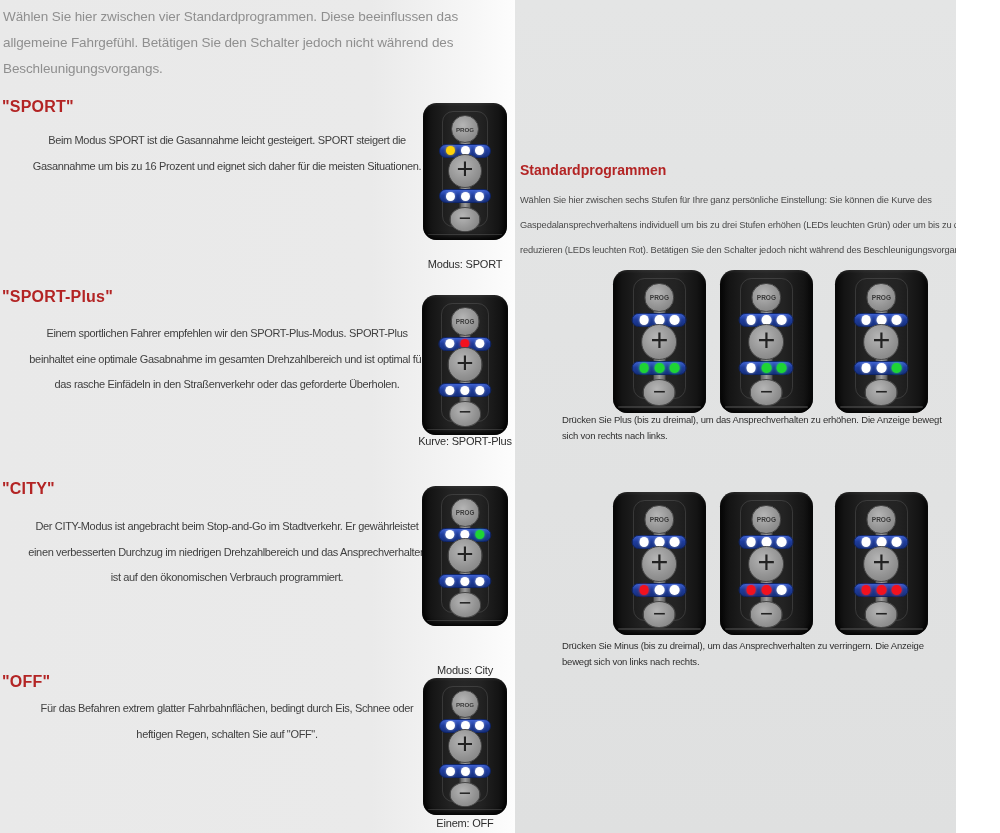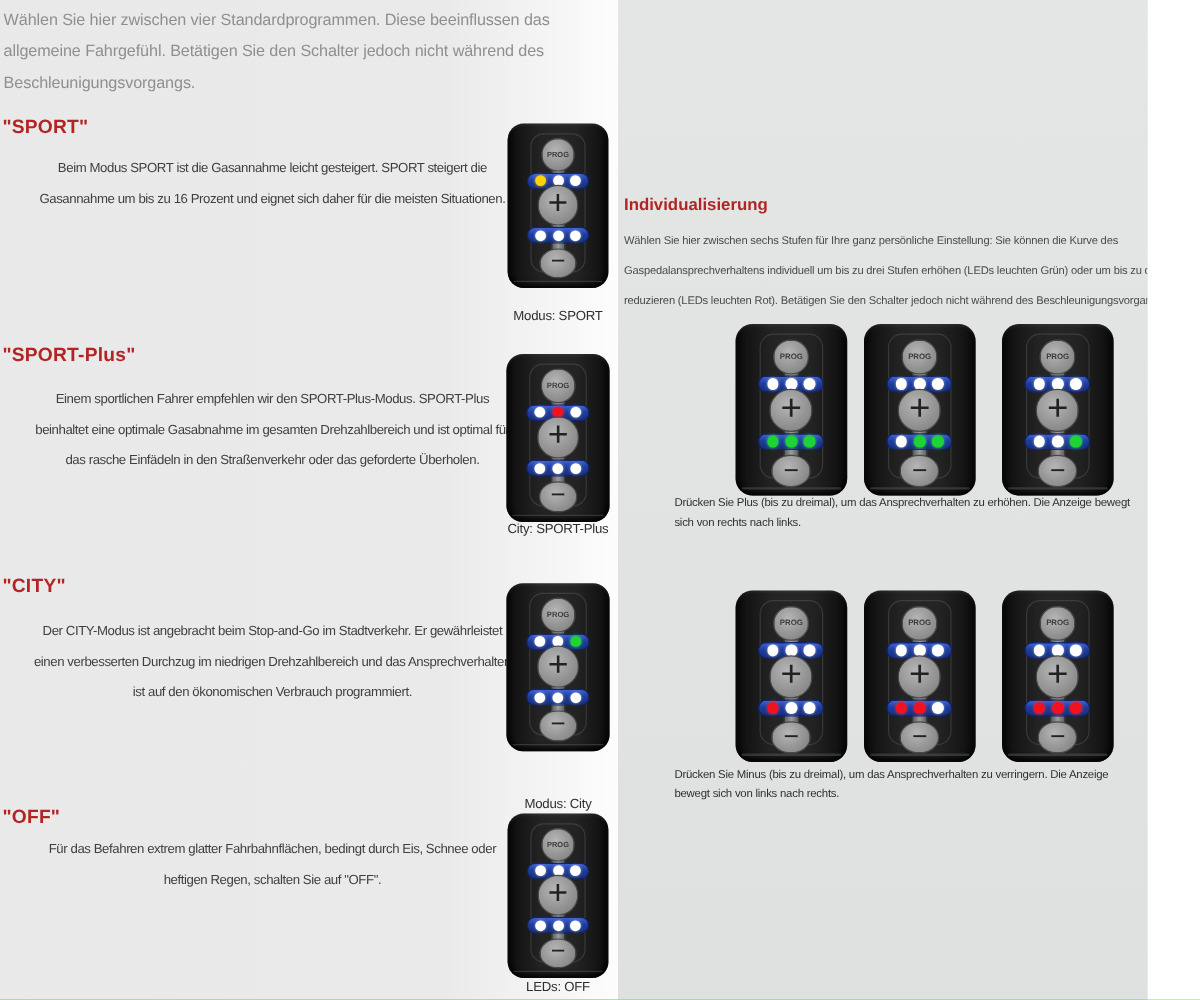--- a/index.html
+++ b/index.html
@@ -154,21 +154,21 @@
         </div>
   <div class="ledrow led-bottom">
           <span class="led white"></span>
           <span class="led white"></span>
           <span class="led white"></span>
         </div>
   <div class="dbtn minus">
           <span class="minus-label">−</span>
         </div>
 </div>
-    <div class="modus-caption" style="left:390px;top:435px">City: SPORT-Plus</div>
+    <div class="modus-caption" style="left:390px;top:435px">Kurve: SPORT-Plus</div>
 
     <div class="mode-heading" style="top:479px">"CITY"</div>
     <div class="mode-body" style="top:514px">Der CITY-Modus ist angebracht beim Stop-and-Go im Stadtverkehr. Er gewährleistet
 einen verbesserten Durchzug im niedrigen Drehzahlbereich und das Ansprechverhalten
 ist auf den ökonomischen Verbrauch programmiert.</div>
     <div class="device dev-md" style="left:422px;top:486px">
   <div class="spine"></div>
   <div class="dbtn prog">
           <span class="prog-label">PROG</span>
         </div>
@@ -209,26 +209,26 @@
         </div>
   <div class="ledrow led-bottom">
           <span class="led white"></span>
           <span class="led white"></span>
           <span class="led white"></span>
         </div>
   <div class="dbtn minus">
           <span class="minus-label">−</span>
         </div>
 </div>
-    <div class="modus-caption" style="left:390px;top:817px">LEDs: OFF</div>
+    <div class="modus-caption" style="left:390px;top:817px">Einem: OFF</div>
   </div>
 
   <div class="right-col"></div>
 
-  <div class="ind-heading">Individualisierung</div>
+  <div class="ind-heading">Standardprogrammen</div>
   <div class="ind-body">Wählen Sie hier zwischen sechs Stufen für Ihre ganz persönliche Einstellung: Sie können die Kurve des
 Gaspedalansprechverhaltens individuell um bis zu drei Stufen erhöhen (LEDs leuchten Grün) oder um bis zu drei Stufen
 reduzieren (LEDs leuchten Rot). Betätigen Sie den Schalter jedoch nicht während des Beschleunigungsvorgangs.</div>
 
   <div class="device dev-lg" style="left:613px;top:270px">
   <div class="spine"></div>
   <div class="dbtn prog">
         <span class="prog-label">PROG</span>
       </div>
   <div class="ledrow led-top">

